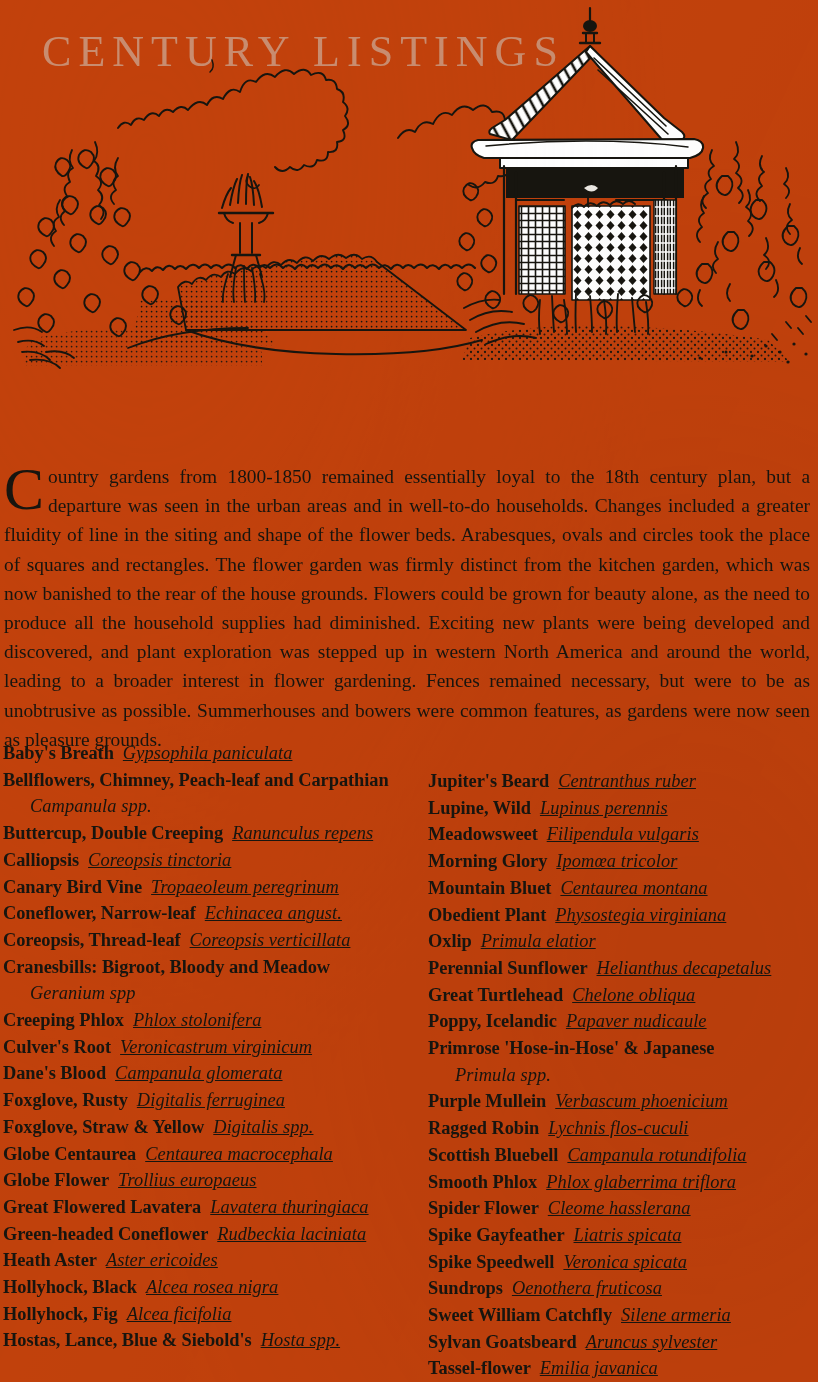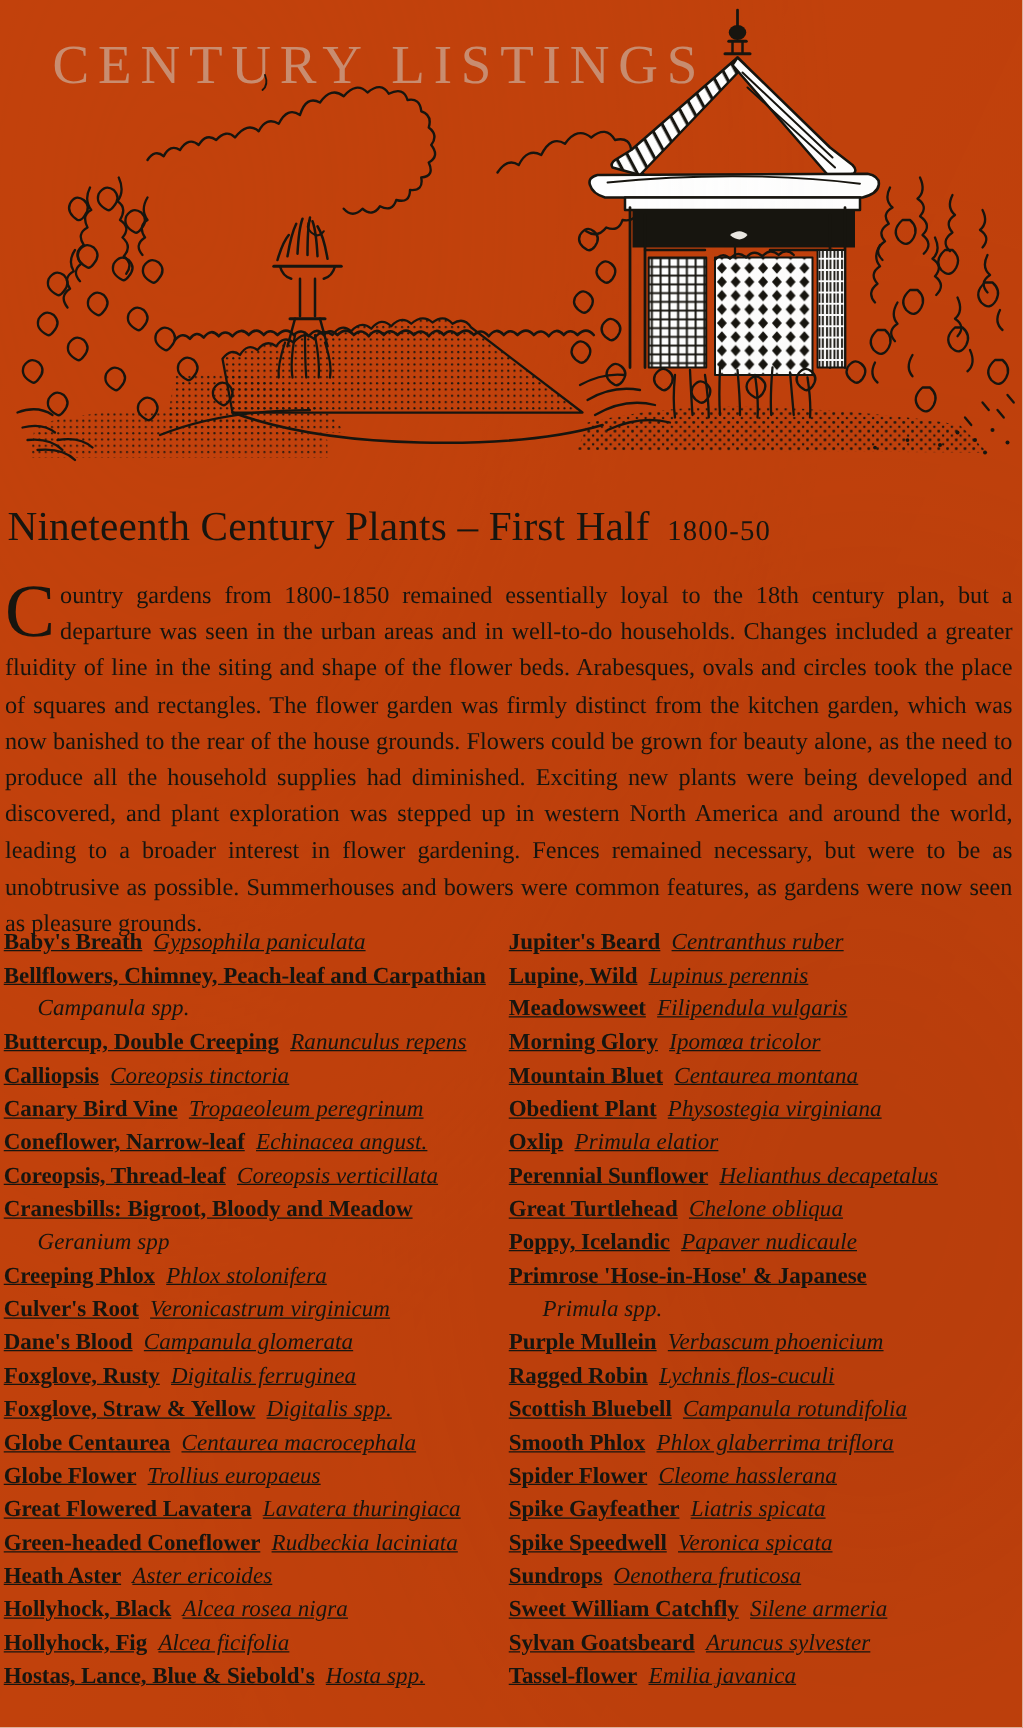--- a/index.html
+++ b/index.html
@@ -107,31 +107,30 @@
     left: 0;
     width: 818px;
     height: 642px;
     z-index: 3;
   }
   .col {
     position: absolute;
     top: 0;
   }
   .col-left  { left: 3px;   width: 415px; }
-  .col-right { left: 407px; width: 388px; }
+  .col-right { left: 428px; width: 388px; margin-top: 28px; }
 
   .entry {
     font-size: 18.4px;
     line-height: 26.7px;
     white-space: nowrap;
   }
   .common {
     font-weight: 700;
     letter-spacing: -0.003em;
-    text-decoration: underline;
   }
   .latin {
     font-style: italic;
     padding-left: 9px;
     letter-spacing: .004em;
     text-decoration: underline;
   }
   .cont {
     font-style: italic;
     padding-left: 27px;
@@ -340,23 +339,20 @@
         <circle cx="794" cy="344" r="1.6"></circle>
           <circle cx="806" cy="354" r="1.6"></circle>
         <circle cx="752" cy="356" r="1.6"></circle>
           <circle cx="788" cy="362" r="1.6"></circle>
         <circle cx="726" cy="352" r="1.5"></circle>
           <circle cx="700" cy="358" r="1.5"></circle>
       </g>
     </svg>
   </div>
 
-  <div class="heading">
-    <span class="heading-main">Nineteenth Century Plants – First Half</span><span class="heading-date">1800-50</span>
-  </div>
 
   <div class="intro">
     <span class="dropcap">C</span><span>ountry gardens from 1800-1850 remained essentially loyal to the 18th century plan, but a departure was seen in the urban areas and in well-to-do households. Changes included a greater fluidity of line in the siting and shape of the flower beds. Arabesques, ovals and circles took the place of squares and rectangles. The flower garden was firmly distinct from the kitchen garden, which was now banished to the rear of the house grounds. Flowers could be grown for beauty alone, as the need to produce all the household supplies had diminished. Exciting new plants were being developed and discovered, and plant exploration was stepped up in western North America and around the world, leading to a broader interest in flower gardening. Fences remained necessary, but were to be as unobtrusive as possible. Summerhouses and bowers were common features, as gardens were now seen as pleasure grounds.</span>
   </div>
 
   <div class="columns">
     <div class="col col-left">
         <div class="entry"><span class="common">Baby's Breath</span><span class="latin">Gypsophila paniculata</span></div>
         <div class="entry"><span class="common">Bellflowers, Chimney, Peach-leaf and Carpathian</span></div>
         <div class="entry"><span class="cont">Campanula  spp.</span></div>

